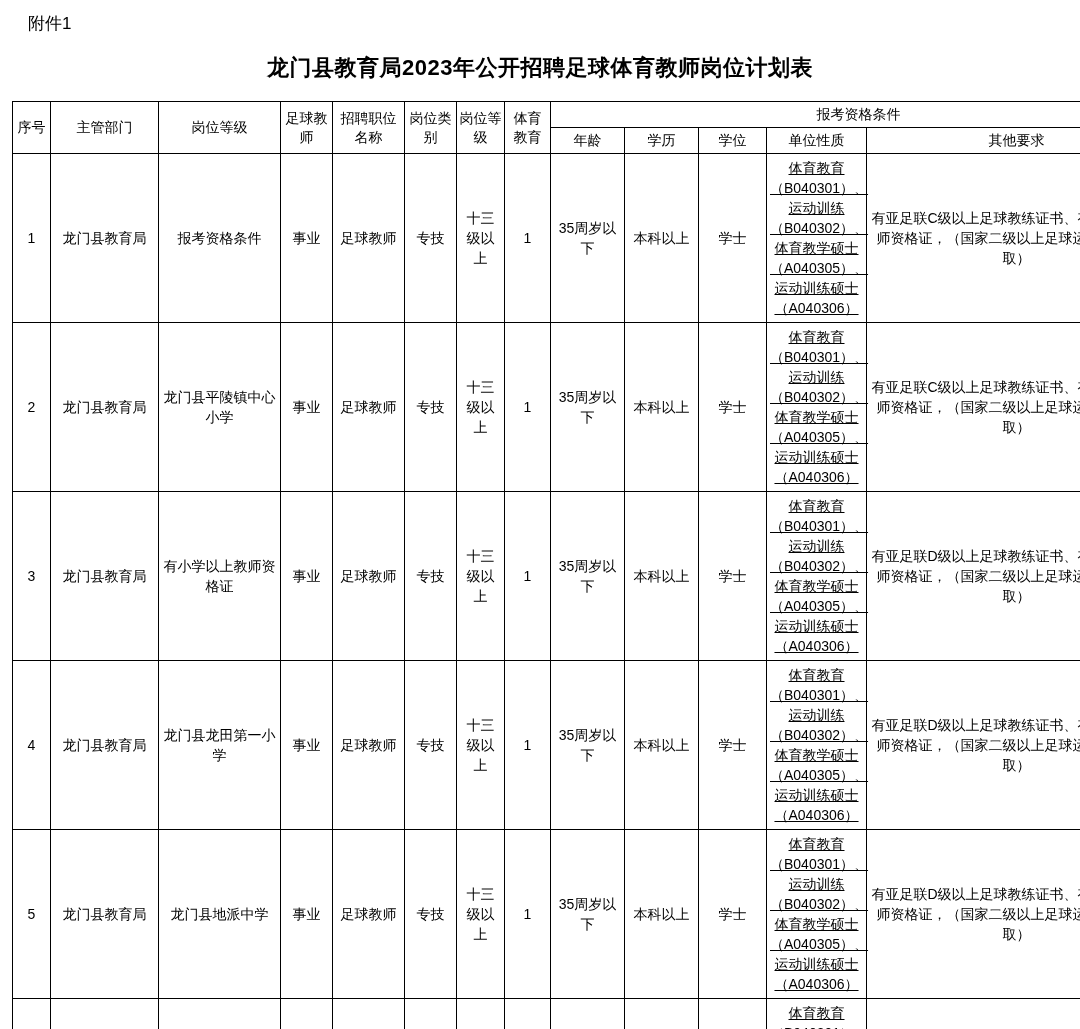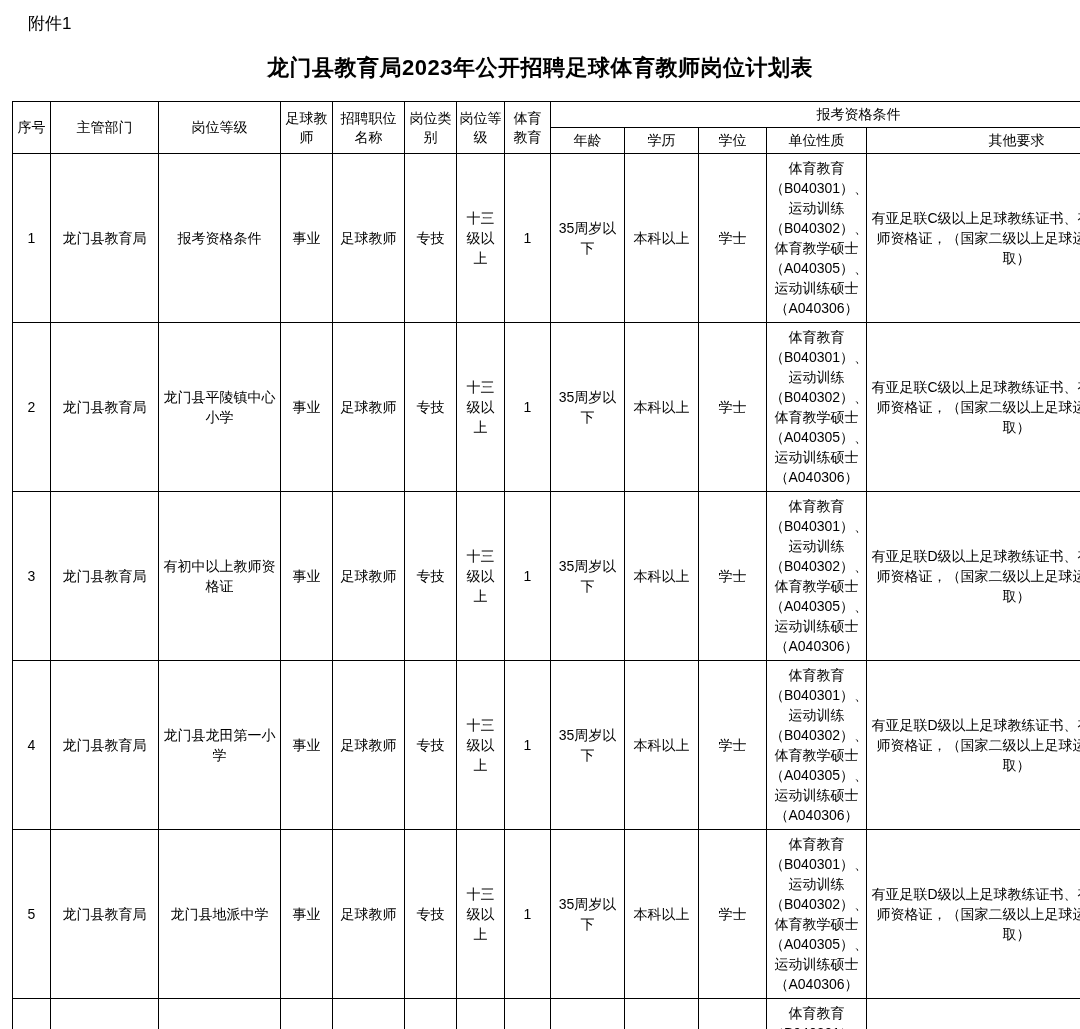--- a/index.html
+++ b/index.html
@@ -73,20 +73,21 @@
   col.c-other  { width: 300px; }
 
   .cell-level {
     line-height: 19px;
   }
   .cell-major {
     font-size: 9px;
     line-height: 12px;
     padding: 4px 3px;
     text-align: center;
+    text-decoration: underline;
   }
   .cell-other {
     font-size: 14px;
     line-height: 22px;
     text-align: left;
     padding: 5px 6px;
   }
   .cell-age, .cell-unit {
     line-height: 21px;
   }
@@ -169,21 +170,21 @@
         <td>1</td>
         <td class="cell-age">35周岁以下</td>
         <td>本科以上</td>
         <td>学士</td>
         <td class="cell-major">体育教育（B040301）、运动训练（B040302）、体育教学硕士（A040305）、运动训练硕士（A040306）</td>
         <td class="cell-other">有亚足联C级以上足球教练证书、有小学以上教师资格证，（国家二级以上足球运动员优先录取）</td>
       </tr>
       <tr class="row-body">
         <td>3</td>
         <td>龙门县教育局</td>
-        <td class="cell-unit">有初中以上教师资格证</td>
+        <td class="cell-unit">有小学以上教师资格证</td>
         <td>事业</td>
         <td>足球教师</td>
         <td>专技</td>
         <td class="cell-level">十三级以上</td>
         <td>1</td>
         <td class="cell-age">35周岁以下</td>
         <td>本科以上</td>
         <td>学士</td>
         <td class="cell-major">体育教育（B040301）、运动训练（B040302）、体育教学硕士（A040305）、运动训练硕士（A040306）</td>
         <td class="cell-other">有亚足联D级以上足球教练证书、有小学以上教师资格证，（国家二级以上足球运动员优先录取）</td>

